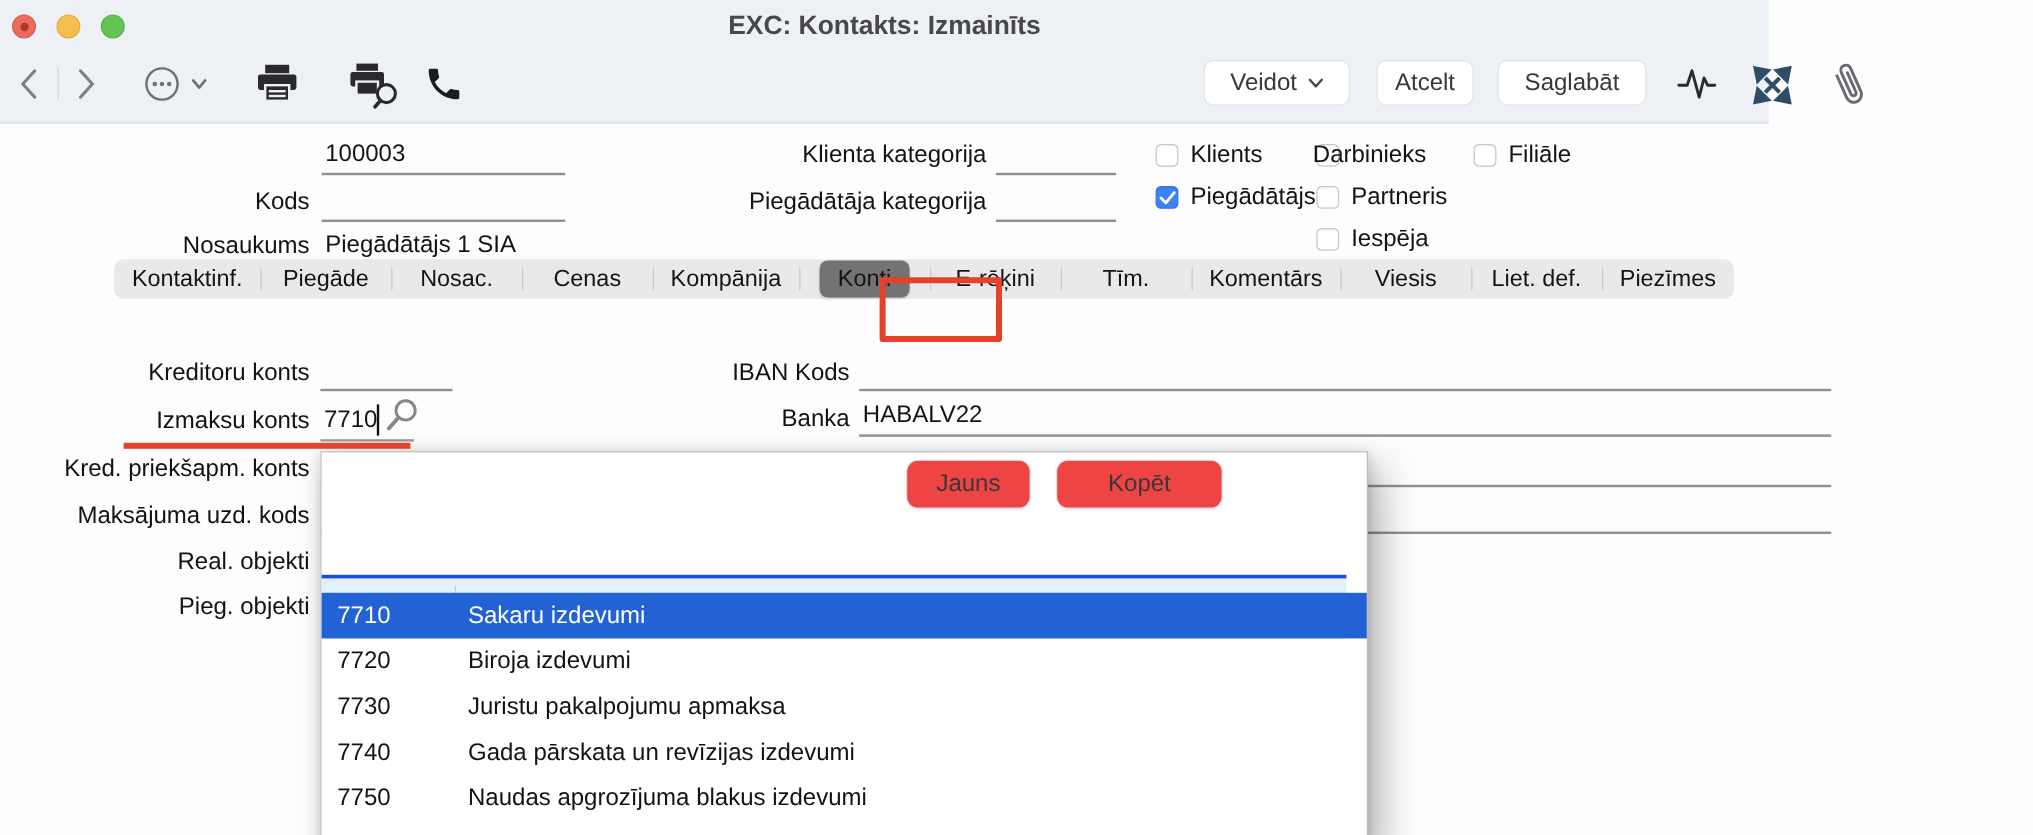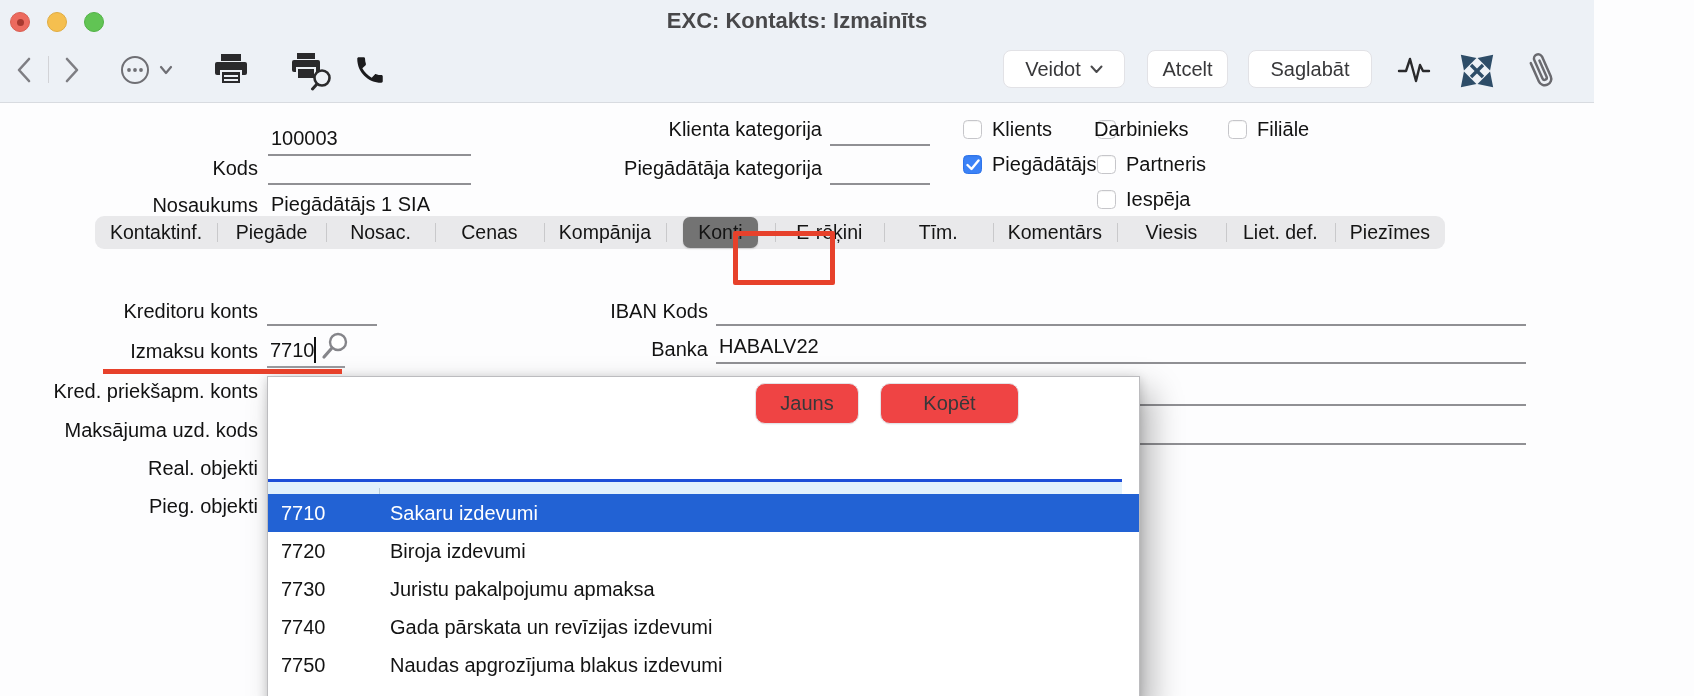--- a/index.html
+++ b/index.html
@@ -7,21 +7,21 @@
     --sel-blue:#2262d4;
     --cb-blue:#3b82f7;
     --th-blue:#e2f1fc;
   }
   *{box-sizing:border-box;margin:0;padding:0;}
   html,body{background:#fff;}
   body{font-family:"Liberation Sans","DejaVu Sans",sans-serif;color:#131313;}
   #win{position:relative;width:1694px;height:696px;background:#fdfdfe;overflow:hidden;}
 
   
-  .hdr{position:absolute;left:0;top:0;width:1594px;height:103px;background:#edf1f6;border-bottom:1px solid #d8dbe0;}
+  .hdr{position:absolute;left:0;top:0;width:1474px;height:103px;background:#edf1f6;border-bottom:1px solid #d8dbe0;}
   .tl{position:absolute;top:12px;width:20px;height:20px;border-radius:50%;}
   .tl.red{left:10px;background:#ec6a5e;border:1px solid #d95f52;}
   .tl.red .dot{position:absolute;left:6px;top:6px;width:7px;height:7px;border-radius:50%;background:#a8392f;}
   .tl.yellow{left:47px;background:#f5bf4f;border:1px solid #e0ac41;}
   .tl.green{left:84px;background:#61c454;border:1px solid #52b246;}
   .title{position:absolute;left:0;right:0;top:8px;text-align:center;font-size:22px;font-weight:bold;color:#48484a;}
   .ticon{position:absolute;display:flex;align-items:center;justify-content:center;}
   .vdiv{position:absolute;left:48px;top:56px;width:1px;height:27px;background:#d2d3d7;}
   .tbtn{position:absolute;top:50px;height:38px;background:#fff;border:1px solid #e2e2e6;border-radius:8px;
         display:flex;align-items:center;justify-content:center;gap:9px;font-size:20px;color:#38383a;}
@@ -154,21 +154,21 @@
         </g>
       </svg>
     </div>
     <div class="ticon" style="left:1524px;top:50px;width:36px;height:42px;">
       <svg width="32" height="40" viewBox="0 0 26 34" style="transform:rotate(-24deg);">
         <path d="M7 7 v17 a5.5 5.5 0 0 0 11 0 V6 a3.6 3.6 0 0 0 -7.2 0 v17 a1.9 1.9 0 0 0 3.8 0 V8" fill="none" stroke="#6a6a6f" stroke-width="2.1" stroke-linecap="round"></path>
       </svg>
     </div>
   </div>
 
-  <div class="field" style="left:268px;top:112px;width:203px;margin-top:10px;">
+  <div class="field" style="left:268px;top:112px;width:203px;">
       <span class="v">100003</span>
     </div>
 
   <div class="lbl" style="left:40px;width:218px;top:156px;">Kods</div>
   <div class="field" style="left:268px;top:151px;width:203px;">
       <span class="v"></span>
     </div>
 
   <div class="lbl" style="left:40px;width:218px;top:193px;">Nosaukums</div>
   <div class="field" style="left:268px;top:188px;width:602px;">

